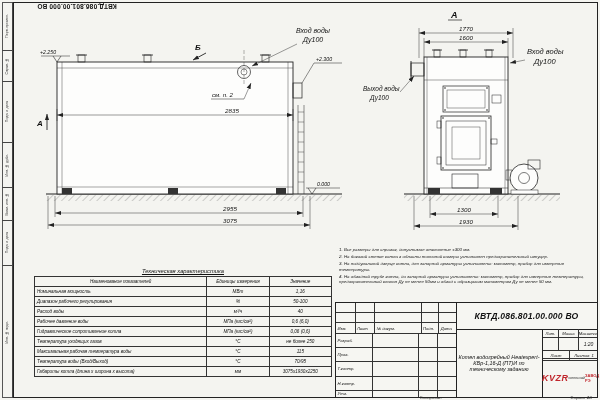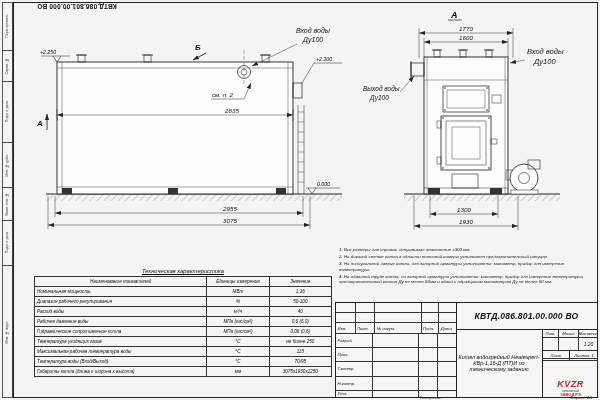--- a/index.html
+++ b/index.html
@@ -43,21 +43,21 @@
   .tb-doc{position:absolute;left:0;top:0;width:141px;height:26px;border-bottom:1.1px solid #222;
           display:flex;align-items:center;justify-content:center;font-size:8.6px;font-weight:bold;font-style:italic;letter-spacing:0.2px;}
   .tb-name{position:absolute;left:0;top:26px;width:86px;height:68px;display:flex;align-items:center;justify-content:center;
            text-align:center;font-size:5.4px;font-style:italic;padding:2px;box-sizing:border-box;}
   .tb-misc{position:absolute;left:86px;top:26px;width:55px;height:68px;border-left:1.1px solid #222;}
   .misc-row{display:flex;border-bottom:0.6px solid #333;}
   .mc{border-right:0.6px solid #333;display:flex;align-items:center;justify-content:center;overflow:hidden;font-style:italic;}
   .mc.last{border-right:none;}
   .mw15{width:15px;}.mw20{width:20px;flex:1;}
   .mh8{height:8px;}.mh12{height:12px;}.mh9{height:9px;}
-  .logo-area{position:absolute;left:0;top:29px;width:55px;height:39px;display:flex;flex-direction:column;align-items:center;justify-content:flex-end;border-top:0.6px solid #333;}
+  .logo-area{position:absolute;left:0;top:29px;width:55px;height:39px;display:flex;flex-direction:row;align-items:center;justify-content:center;border-top:0.6px solid #333;}
   .logo-k{color:#c1272d;font-weight:bold;font-size:9px;font-style:italic;letter-spacing:0.5px;line-height:1;}
   .logo-s1{font-size:3.4px;color:#333;line-height:1.2;}
   .logo-s2{font-size:4px;color:#c1272d;font-weight:bold;line-height:1.2;}
   .footer-label{position:absolute;font-size:4.3px;color:#333;bottom:0px;}
   .copied{left:420px;}
   .format{right:8px;}
 </style>
 </head>
 <body>
 

